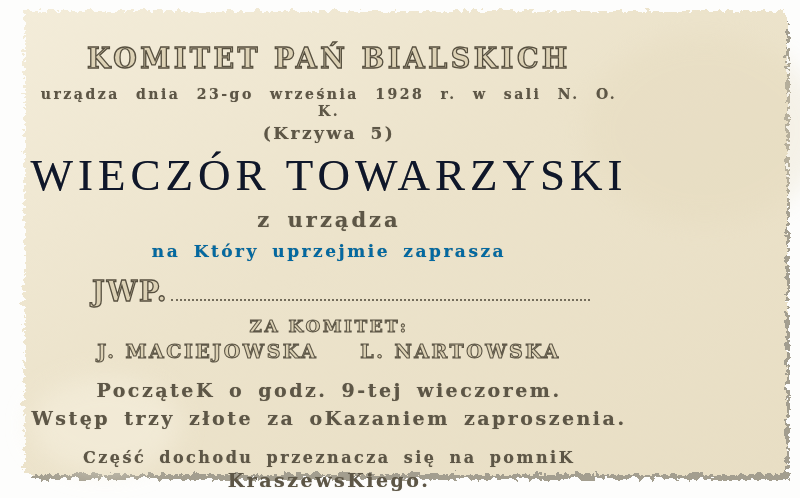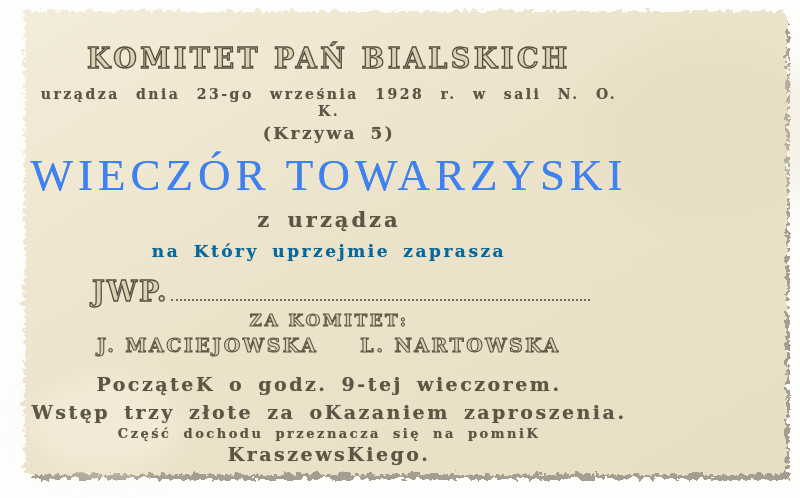--- a/index.html
+++ b/index.html
@@ -57,21 +57,21 @@
     margin-top:3px;
     font-size:17px;
     line-height:1.2;
   }
   .title{
     margin:10px 0 0 0;
     font-family:"Liberation Serif", serif;
     font-weight:400;
     font-size:45px;
     line-height:1;
-    color:#3b82f6;
+    color:#0f172a;
     letter-spacing:5px;
     text-shadow:0 0 0.5px rgba(89,84,74,.6);
   }
   .subtitle{
     margin-top:9px;
     font-size:21px;
     line-height:1.2;
     letter-spacing:3px;
   }
   .invite{
@@ -93,42 +93,42 @@
     -webkit-text-stroke:1.3px #575040;
   }
   .dotted-line{
     flex:1;
     border-bottom:2px dotted #736c5b;
     margin-left:3px;
     margin-bottom:7px;
     height:1px;
   }
   .committee-heading{
-    margin-top:2px;
+    margin-top:8px;
     font-size:17px;
     line-height:1.2;
     letter-spacing:2.5px;
     -webkit-text-stroke:1.05px #5e5747;
   }
   .names-row{
     margin-top:4px;
     display:flex;
     justify-content:center;
     gap:42px;
     font-size:19px;
     line-height:1.2;
     text-align:center;
   }
   .names-row .name{
     -webkit-text-stroke:1.1px #5e5747;
     letter-spacing:2.5px;
   }
   .time{ margin-top:16px; font-size:19px; line-height:1.2; }
   .admission{ margin-top:5px; font-size:19px; line-height:1.2; }
-  .proceeds{ margin-top:3px; font-size:13px; line-height:1.2; }
+  .proceeds{ margin-top:19px; font-size:16px; line-height:1.2; }
   .proceeds2{ margin-top:1px; font-size:19px; line-height:1.2; }
 </style>
 </head>
 <body>
 
 <div class="scene">
 
   <svg class="paper-svg" viewBox="0 0 800 498" aria-hidden="true">
     <defs>
       <filter id="deckle" x="-4%" y="-6%" width="108%" height="112%">

